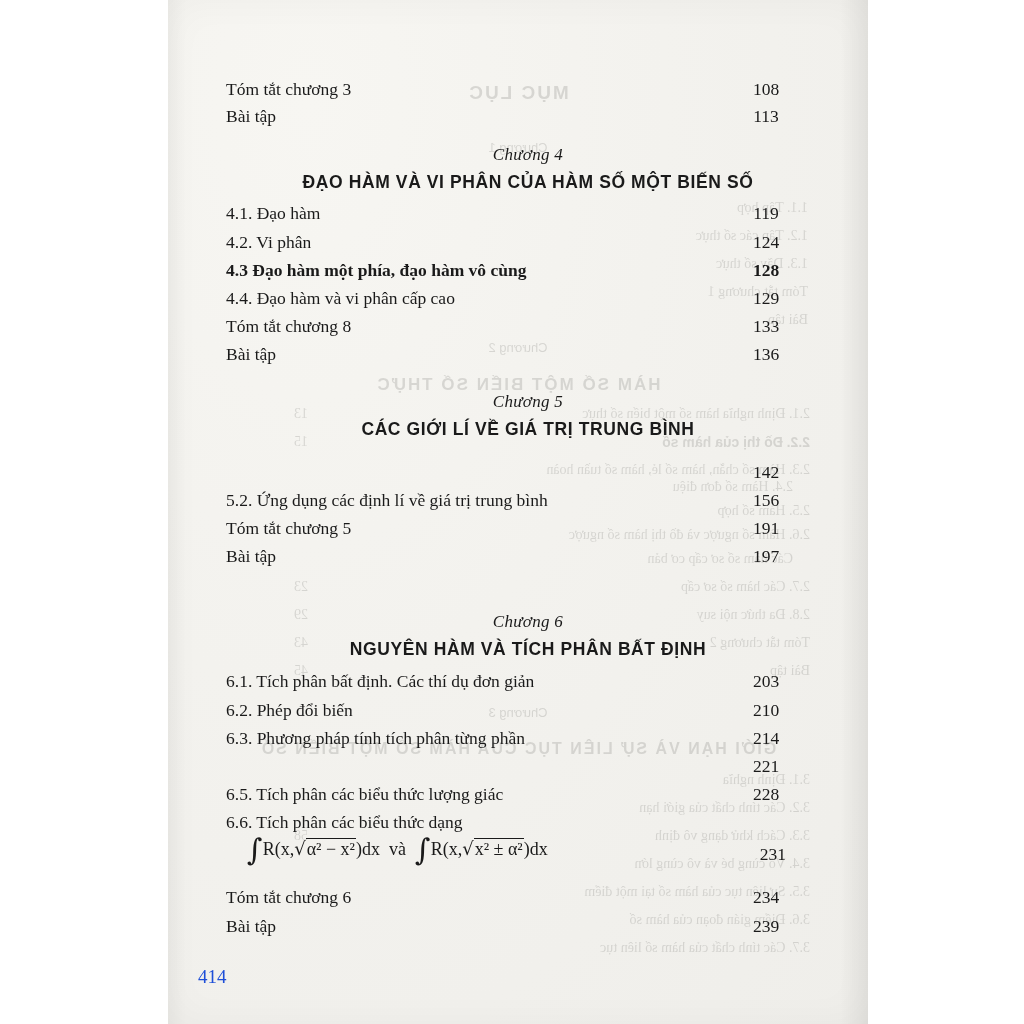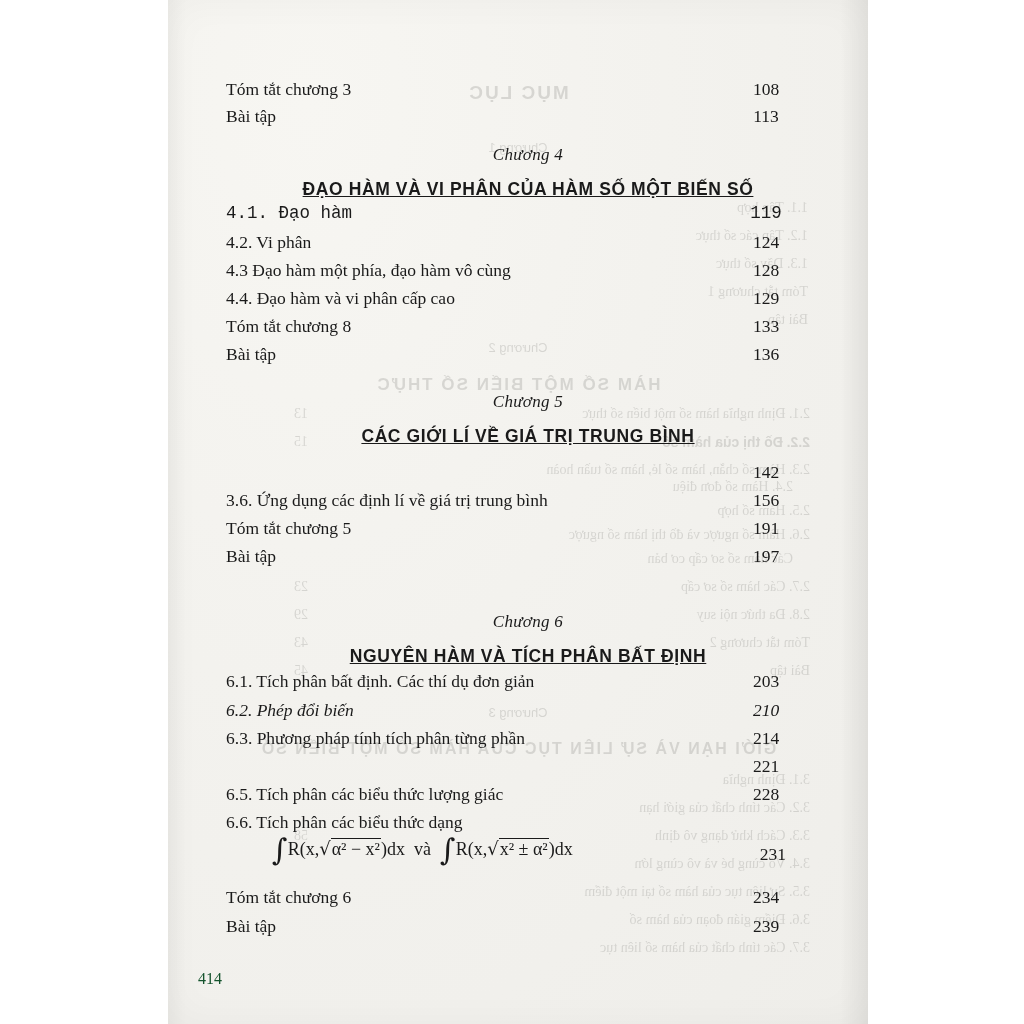--- a/index.html
+++ b/index.html
@@ -132,34 +132,33 @@
     font-size: 17px;
     display: block;
     letter-spacing: 0.3px;
   }
   .chap-head .ctitle {
     display: block;
     font-family: "Liberation Sans", sans-serif;
     font-weight: bold;
     font-size: 17.5px;
     letter-spacing: 0.6px;
-    margin-top: 14px;
-    text-decoration: underline;
+    margin-top: 7px;
   }
 
   
   .formula-row {
     position: absolute;
     left: 50px;
     width: 620px;
     height: 40px;
   }
   .formula {
     position: absolute;
-    left: 54px;
+    left: 29px;
     top: 0;
     font-size: 18px;
     white-space: nowrap;
     text-align: center;
   }
   .intgl {
     font-size: 30px;
     line-height: 0;
     position: relative;
     top: 5px;
@@ -170,22 +169,22 @@
   }
   .ovl {
     border-top: 1px solid #1a1a1a;
     padding: 0 1px 0 1px;
   }
 
   .folio {
     position: absolute;
     left: 30px;
     bottom: 36px;
-    font-size: 16px;
-    color: #14532d;
+    font-size: 19px;
+    color: #1d4ed8;
   }
 </style>
 </head>
 <body>
 
 <div id="page">
 
   <div id="scan"></div>
 
   <div id="bleed" aria-hidden="true">
@@ -237,29 +236,29 @@
     <div class="toc-row" style="top:105px;">
       <span class="lbl">Bài tập</span>
       <span class="pg">113</span>
     </div>
 
     <div class="chap-head" style="top:145px;">
       <span class="cnum">Chương 4</span>
       <span class="ctitle">ĐẠO HÀM VÀ VI PHÂN CỦA HÀM SỐ MỘT BIẾN SỐ</span>
     </div>
 
-    <div class="toc-row" style="top:202px;font-family:Liberation Mono, monospace;">
+    <div class="toc-row" style="top:202px;">
       <span class="lbl">4.1. Đạo hàm</span>
       <span class="pg">119</span>
     </div>
     <div class="toc-row" style="top:231px;">
       <span class="lbl">4.2. Vi phân</span>
       <span class="pg">124</span>
     </div>
-    <div class="toc-row" style="top:259px;">
+    <div class="toc-row" style="top:259px;font-weight:bold;">
       <span class="lbl">4.3 Đạo hàm một phía, đạo hàm vô cùng</span>
       <span class="pg">128</span>
     </div>
     <div class="toc-row" style="top:287px;">
       <span class="lbl">4.4. Đạo hàm và vi phân cấp cao</span>
       <span class="pg">129</span>
     </div>
     <div class="toc-row" style="top:315px;">
       <span class="lbl">Tóm tắt chương 8</span>
       <span class="pg">133</span>
@@ -271,42 +270,42 @@
 
     <div class="chap-head" style="top:392px;">
       <span class="cnum">Chương 5</span>
       <span class="ctitle">CÁC GIỚI LÍ VỀ GIÁ TRỊ TRUNG BÌNH</span>
     </div>
 
     <div class="toc-row" style="top:461px;">
       <span class="pg">142</span>
     </div>
     <div class="toc-row" style="top:489px;">
-      <span class="lbl">3.6. Ứng dụng các định lí về giá trị trung bình</span>
+      <span class="lbl">5.2. Ứng dụng các định lí về giá trị trung bình</span>
       <span class="pg">156</span>
     </div>
     <div class="toc-row" style="top:517px;">
       <span class="lbl">Tóm tắt chương 5</span>
       <span class="pg">191</span>
     </div>
     <div class="toc-row" style="top:545px;">
       <span class="lbl">Bài tập</span>
       <span class="pg">197</span>
     </div>
 
     <div class="chap-head" style="top:612px;">
       <span class="cnum">Chương 6</span>
       <span class="ctitle">NGUYÊN HÀM VÀ TÍCH PHÂN BẤT ĐỊNH</span>
     </div>
 
     <div class="toc-row" style="top:670px;">
       <span class="lbl">6.1. Tích phân bất định. Các thí dụ đơn giản</span>
       <span class="pg">203</span>
     </div>
-    <div class="toc-row" style="top:699px;font-style:italic;">
+    <div class="toc-row" style="top:699px;">
       <span class="lbl">6.2. Phép đổi biến</span>
       <span class="pg">210</span>
     </div>
     <div class="toc-row" style="top:727px;">
       <span class="lbl">6.3. Phương pháp tính tích phân từng phần</span>
       <span class="pg">214</span>
     </div>
     <div class="toc-row" style="top:755px;">
       <span class="pg">221</span>
     </div>

